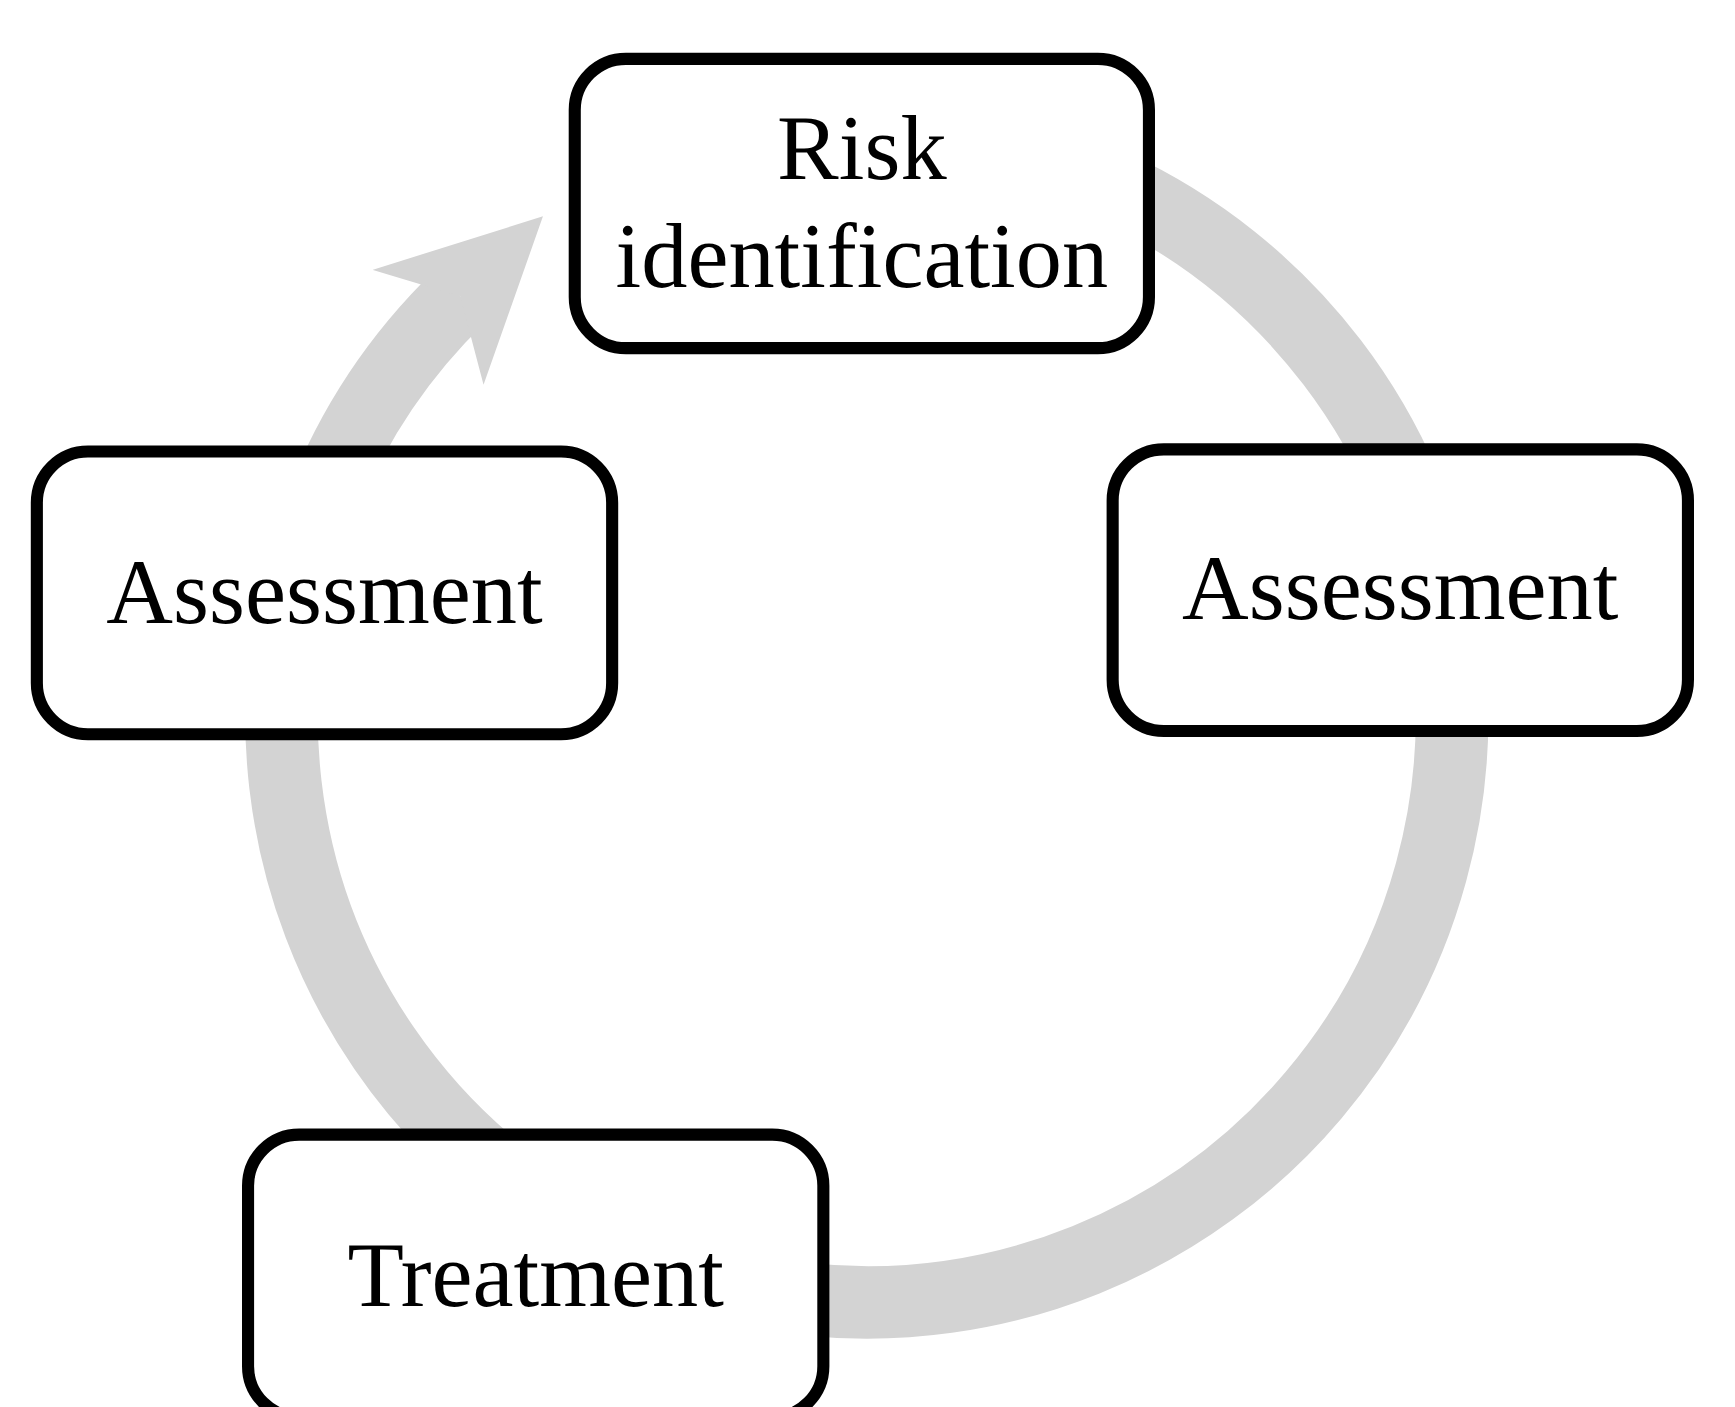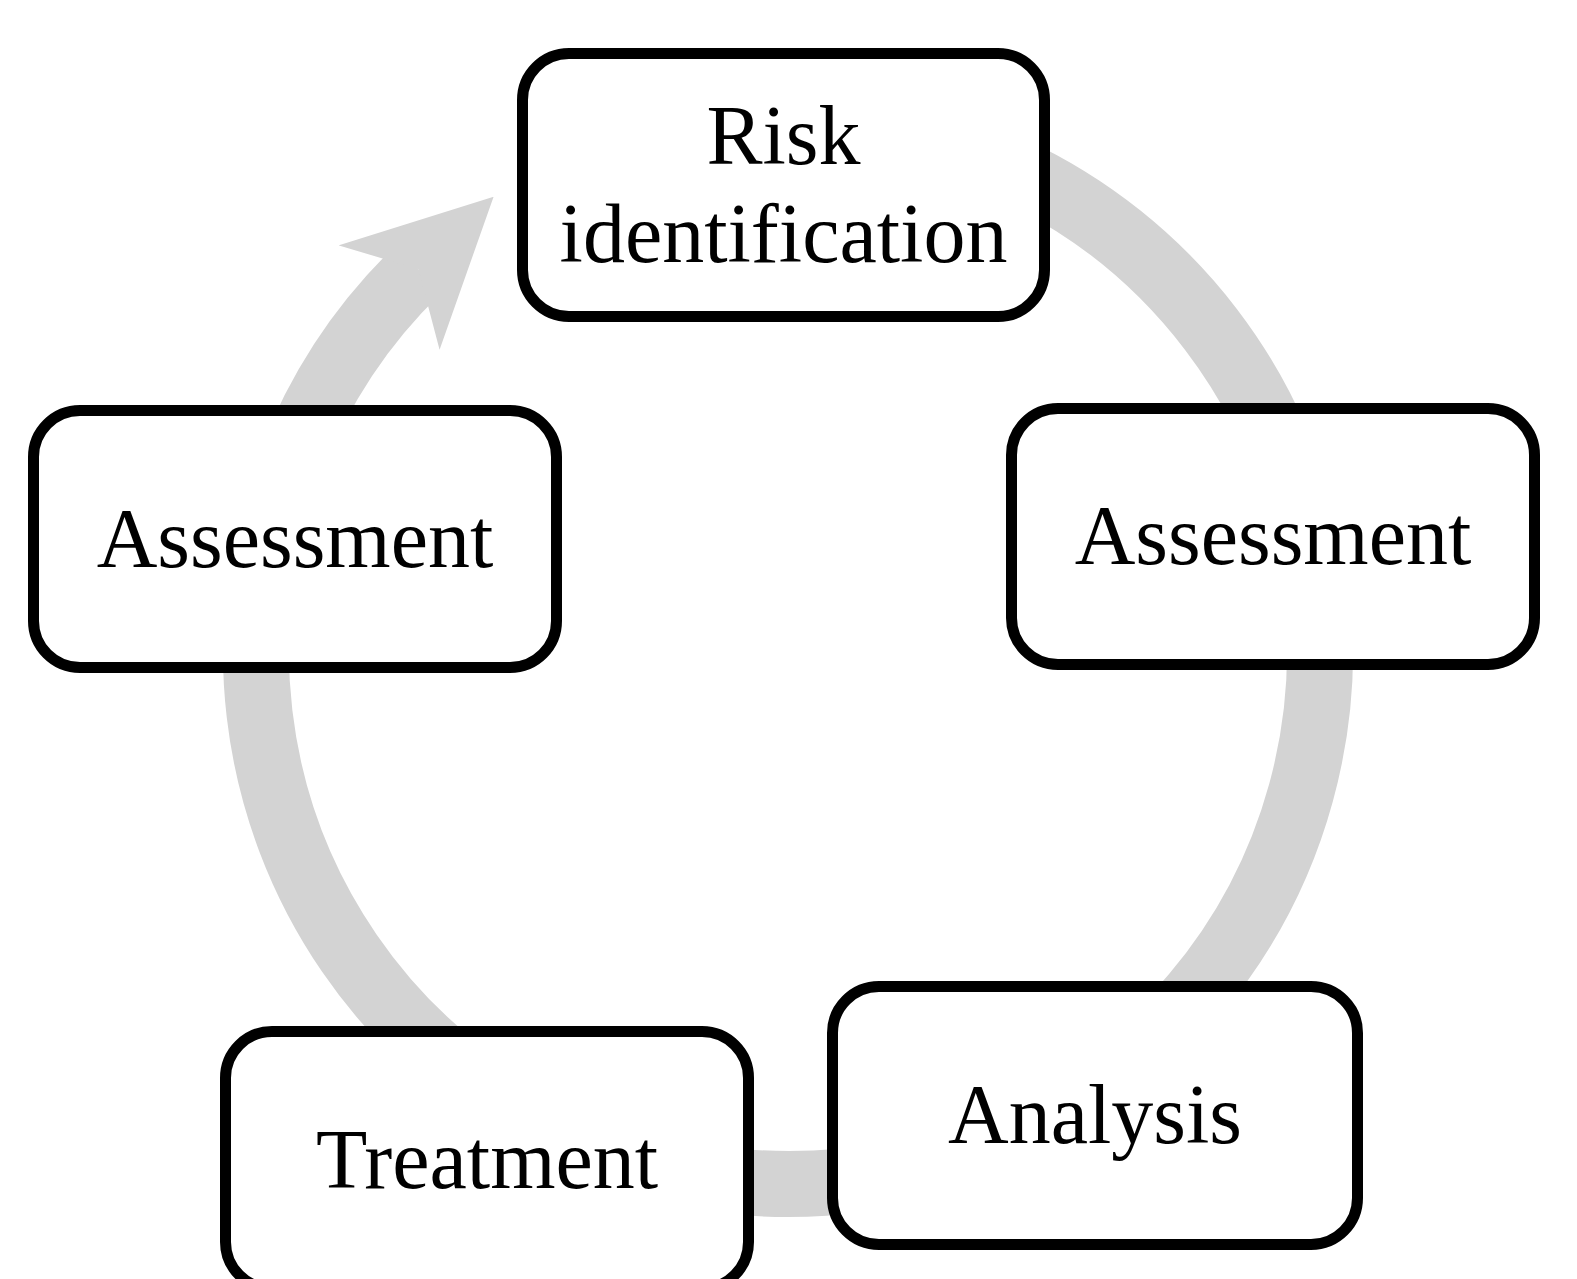--- a/index.html
+++ b/index.html
@@ -68,17 +68,14 @@
   </div>
 
   <div class="node node-monitoring">
     <span>Assessment</span>
   </div>
 
   <div class="node node-treatment">
     <span>Treatment</span>
   </div>
 
-  <div class="node node-analysis">
-    <span>Analysis</span>
-  </div>
 
 </div>
 
 </body></html>

